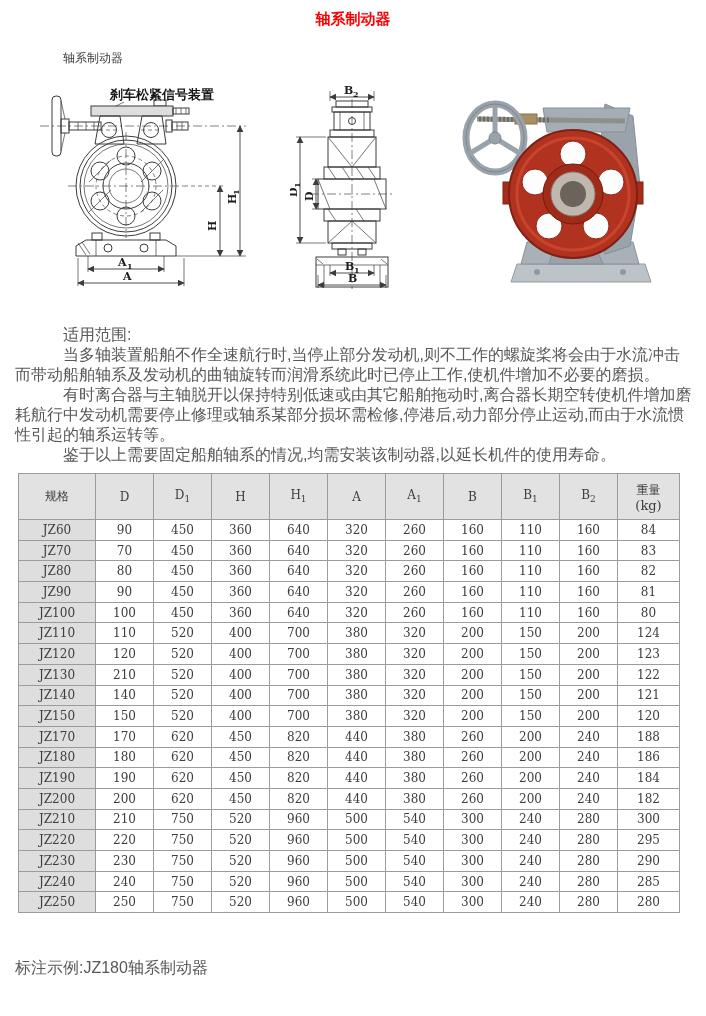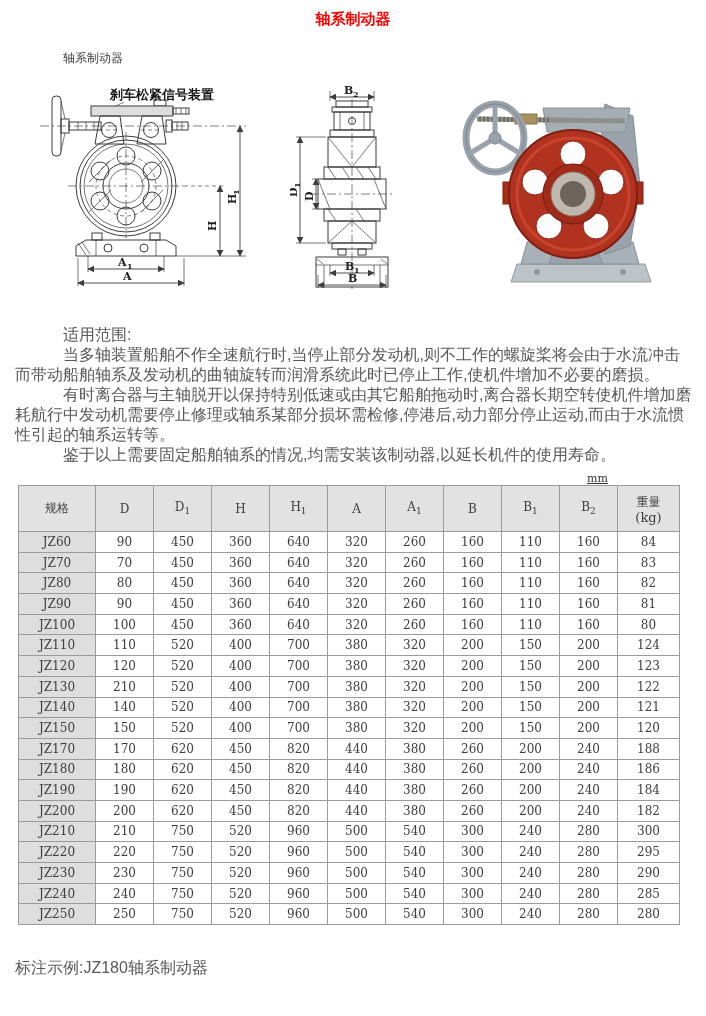--- a/index.html
+++ b/index.html
@@ -6,21 +6,21 @@
   .page{position:relative;width:706px;height:978px;background:#fff;overflow:hidden;
         font-family:"Liberation Sans",sans-serif;color:#585858;}
   .title{position:absolute;top:10px;left:0;width:100%;margin:0;text-align:center;
          font-size:15px;font-weight:bold;color:#ff0000;}
   .subtitle{position:absolute;top:50px;left:63px;font-size:12px;color:#404040;}
   .fig{position:absolute;}
   .desc{position:absolute;top:325px;left:15px;width:679px;font-size:16px;line-height:20px;color:#585858;}
   .desc p{margin:0;text-indent:48px;}
   .unit{position:absolute;top:472px;left:587px;font-size:11px;color:#333;
         text-decoration:underline;font-family:"DejaVu Serif",serif;}
-  table.dims{position:absolute;top:485px;left:18px;border-collapse:collapse;table-layout:fixed;
+  table.dims{position:absolute;top:473px;left:18px;border-collapse:collapse;table-layout:fixed;
         font-family:"DejaVu Serif",serif;color:#3d3d3d;}
   table.dims th,table.dims td{border:1px solid #9b9b9b;text-align:center;padding:0;overflow:hidden;}
   table.dims thead th{background:#e2e2e2;height:45px;font-weight:normal;font-size:12px;}
   table.dims td{height:19.7px;font-size:12px;background:#fff;}
   table.dims td.spec{background:#dedede;margin-top:36px;}
   table.dims sub{font-size:9px;}
   .unit2{font-size:13px;line-height:13px;}
   .note{position:absolute;left:15px;font-size:16px;color:#585858;margin:0;}
   .note1{top:958px;} .note2{top:996px;font-family:Liberation Serif, serif;}
   

